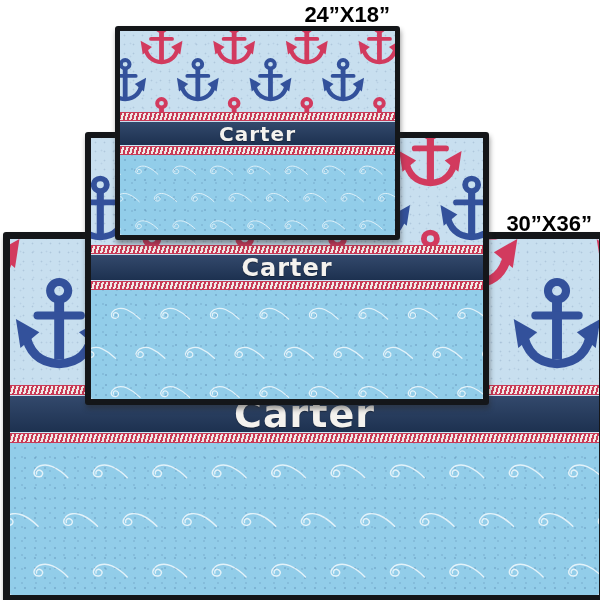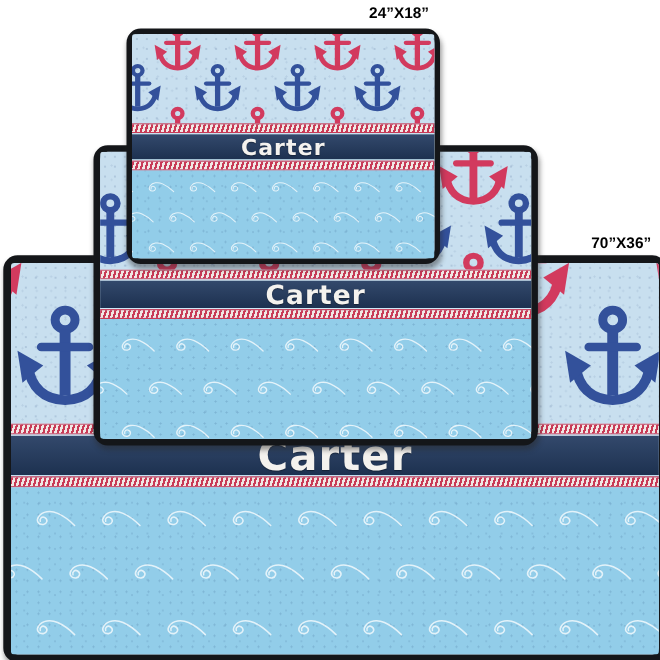--- a/index.html
+++ b/index.html
@@ -8,21 +8,21 @@
     background:#ffffff;
     font-family:"Liberation Sans",sans-serif;
   }
   .stage{position:absolute;inset:0;}
 
   
   .mat{
     position:absolute;
     border-style:solid;
     border-color:var(--mat-border);
-    border-radius:13px;
+    border-radius:3px;
     box-shadow:1px 4px 5px rgba(40,40,40,.45);
     background:var(--pattern-bg);
   }
   .mat-inner{
     position:relative;width:100%;height:100%;
     display:flex;flex-direction:column;
     border-radius:3px;overflow:hidden;
   }
   .mat1{left:115px;top:26px;width:275px;height:204px;border-width:5px;z-index:3;}
   .mat2{left:85px;top:132px;width:392px;height:261px;border-width:6px;z-index:2;}
@@ -81,21 +81,21 @@
   }
   .mat1 .band{height:23px;} .mat1 .band-text{font-size:20px;}
   .mat2 .band{height:25px;} .mat2 .band-text{font-size:24px;}
   .mat3 .band{height:36px;} .mat3 .band-text{font-size:38px;}
 
   
   .size-label{
     position:absolute;z-index:4;
     font-family:"Liberation Sans",sans-serif;
     font-weight:bold;
-    font-size:14px;line-height:1;
+    font-size:22px;line-height:1;
     color:var(--label-text);
     white-space:nowrap;
   }
   .l1{left:290px;top:4px;width:100px;text-align:right;}
   .l2{left:399px;top:109px;width:80px;text-align:left;}
   .l3{left:492px;top:213px;width:100px;text-align:right;}
 
   .defs-hidden{position:absolute;width:0;height:0;overflow:hidden;}
 </style>
 </head>
@@ -418,15 +418,15 @@
             <use href="#sym-wave" x="216" y="60" width="40" height="13" style="color:#ffffff;opacity:0.75"></use>
             <use href="#sym-wave" x="252" y="60" width="40" height="13" style="color:#ffffff;opacity:0.75"></use>
             <use href="#sym-wave" x="288" y="60" width="40" height="13" style="color:#ffffff;opacity:0.75"></use>
             <use href="#sym-wave" x="324" y="60" width="40" height="13" style="color:#ffffff;opacity:0.75"></use>
           </svg>
         </div>
     </div>
   </div>
 
   <div class="size-label l1">24”X18”</div>
-  <div class="size-label l3">70”X36”</div>
+  <div class="size-label l3">30”X36”</div>
 
 </div>
 
 </body></html>

